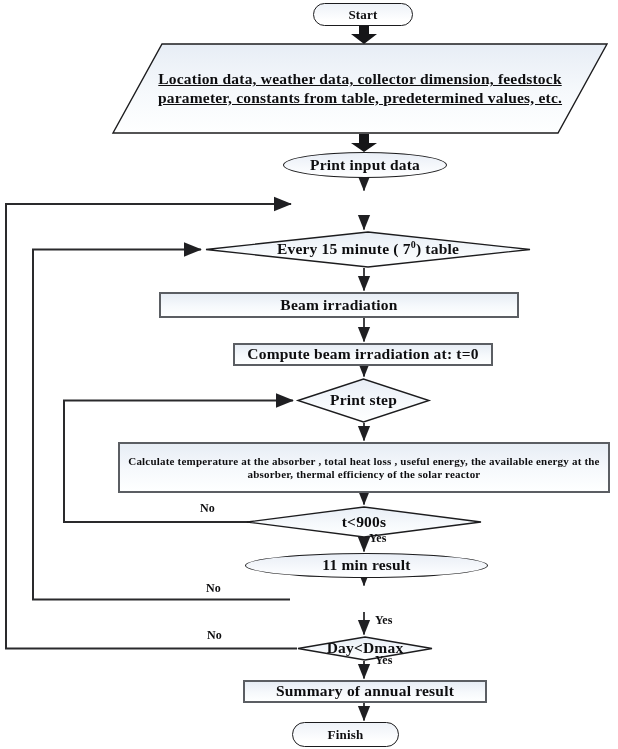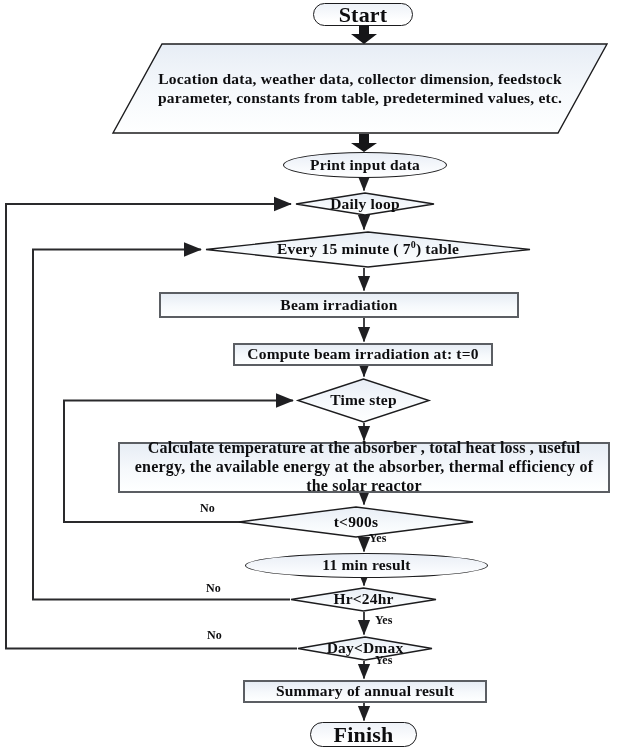--- a/index.html
+++ b/index.html
@@ -4,23 +4,23 @@
 <style>
   html,body{margin:0;padding:0;background:#ffffff;}
   .canvas{
     position:relative;width:618px;height:749px;background:#ffffff;overflow:hidden;
     font-family:"Liberation Serif","DejaVu Serif",serif;color:#0e0e10;
   }
   svg.wires{position:absolute;left:0;top:0;width:618px;height:749px;}
   .node{position:absolute;display:flex;align-items:center;justify-content:center;text-align:center;}
   .shape{position:absolute;left:0;top:0;width:100%;height:100%;overflow:visible;}
   .lbl{position:relative;z-index:1;font-weight:700;line-height:1.18;letter-spacing:.2px;}
-  .fs-term{font-size:22px;}
+  .fs-term{font-size:13px;}
   .fs-node{font-size:15.5px;}
-  .fs-calc{font-size:16px;}
+  .fs-calc{font-size:11px;}
   .rectN{border:2px solid #5b5e63;background:linear-gradient(180deg,#e7edf5 0%,#f6f9fc 55%,#feffff 100%);box-sizing:border-box;}
   .stadium{border:1.6px solid #1c1c1e;border-radius:13px;background:linear-gradient(180deg,#eef2f8 0%,#ffffff 80%);box-sizing:border-box;}
   .ellipseN{border:1.5px solid #1c1c1e;border-radius:50%;background:linear-gradient(180deg,#e9eef6 0%,#fdfeff 90%);box-sizing:border-box;}
   .edge-label{position:absolute;font-weight:700;font-size:12px;z-index:2;}
   .poly{fill:url(#shapeGrad);stroke:#1c1c1e;stroke-width:1.4;}
   sup{font-size:10px;vertical-align:super;line-height:0;}
 </style>
 </head>
 <body>
 
@@ -60,94 +60,82 @@
       <polyline points="250,522 64,522 64,400.5 293,400.5" marker-end="url(#ah)"></polyline>
       <polyline points="290,599.5 33,599.5 33,249.5 201,249.5" marker-end="url(#ah)"></polyline>
       <polyline points="297,648.5 6,648.5 6,204 291,204" marker-end="url(#ah)"></polyline>
     </g>
   </svg>
 
   <div class="node stadium fs-term" style="left:313px;top:3px;width:100px;height:23px;">
     <span class="lbl">Start</span>
   </div>
 
-  <div class="node" style="left:112px;top:43px;width:496px;height:91px;">
+  <div class="node" style="left:112px;top:43px;width:496px;height:91px;text-decoration:underline;">
     <svg class="shape" viewBox="0 0 496 91" preserveAspectRatio="none">
       <polygon class="poly" points="50,1 495,1 446,90 1,90"></polygon>
     </svg>
     <span class="lbl fs-node" style="max-width:432px;">Location data, weather data, collector dimension, feedstock parameter, constants from table, predetermined values, etc.</span>
   </div>
 
   <div class="node ellipseN fs-node" style="left:283px;top:152px;width:164px;height:26px;">
     <span class="lbl">Print input data</span>
   </div>
 
-  <div class="node fs-node" style="left:295px;top:192px;width:140px;height:24px;">
-    <svg class="shape" viewBox="0 0 140 24" preserveAspectRatio="none">
-      <polygon class="poly" points="1,12 70,1 139,12 70,23"></polygon>
-    </svg>
-    <span class="lbl">Daily loop</span>
-  </div>
 
   <div class="node fs-node" style="left:205px;top:231px;width:326px;height:37px;">
     <svg class="shape" viewBox="0 0 326 37" preserveAspectRatio="none">
       <polygon class="poly" points="1,18.5 163,1 325,18.5 163,36"></polygon>
     </svg>
     <span class="lbl"><span>Every 15 minute ( 7</span><sup>0</sup><span>) table</span></span>
   </div>
 
   <div class="node rectN fs-node" style="left:159px;top:292px;width:360px;height:26px;">
     <span class="lbl">Beam irradiation</span>
   </div>
 
   <div class="node rectN fs-node" style="left:233px;top:343px;width:260px;height:23px;">
     <span class="lbl">Compute beam irradiation at: t=0</span>
   </div>
 
   <div class="node fs-node" style="left:297px;top:378px;width:133px;height:45px;">
     <svg class="shape" viewBox="0 0 133 45" preserveAspectRatio="none">
       <polygon class="poly" points="1,22.5 66.5,1 132,22.5 66.5,44"></polygon>
     </svg>
-    <span class="lbl">Time step</span>
+    <span class="lbl">Print step</span>
   </div>
 
   <div class="node rectN fs-calc" style="left:118px;top:442px;width:492px;height:51px;">
     <span class="lbl" style="max-width:478px;">Calculate temperature at the absorber , total heat loss , useful energy, the available energy at the absorber, thermal efficiency of the solar reactor</span>
   </div>
 
-  <div class="node fs-node" style="left:238px;top:506px;width:236px;height:32px;">
+  <div class="node fs-node" style="left:246px;top:506px;width:236px;height:32px;">
     <svg class="shape" viewBox="0 0 236 32" preserveAspectRatio="none">
       <polygon class="poly" points="1,16 118,1 235,16 118,31"></polygon>
     </svg>
     <span class="lbl">t&lt;900s</span>
   </div>
 
   <div class="node ellipseN fs-node" style="left:245px;top:553px;width:243px;height:25px;">
     <span class="lbl">11 min result</span>
   </div>
 
-  <div class="node fs-node" style="left:290px;top:587px;width:147px;height:25px;">
-    <svg class="shape" viewBox="0 0 147 25" preserveAspectRatio="none">
-      <polygon class="poly" points="1,12.5 73.5,1 146,12.5 73.5,24"></polygon>
-    </svg>
-    <span class="lbl">Hr&lt;24hr</span>
-  </div>
 
   <div class="node rectN fs-node" style="left:243px;top:680px;width:244px;height:23px;">
     <span class="lbl">Summary of annual result</span>
   </div>
 
   <div class="node fs-node" style="left:297px;top:636px;width:136px;height:25px;">
     <svg class="shape" viewBox="0 0 136 25" preserveAspectRatio="none">
       <polygon class="poly" points="1,12.5 68,1 135,12.5 68,24"></polygon>
     </svg>
     <span class="lbl">Day&lt;Dmax</span>
   </div>
 
-  <div class="node stadium fs-term" style="left:310px;top:722px;width:107px;height:25px;">
+  <div class="node stadium fs-term" style="left:292px;top:722px;width:107px;height:25px;">
     <span class="lbl">Finish</span>
   </div>
 
   <div class="edge-label" style="left:200px;top:501px;">No</div>
   <div class="edge-label" style="left:369px;top:531px;">Yes</div>
   <div class="edge-label" style="left:206px;top:581px;">No</div>
   <div class="edge-label" style="left:375px;top:613px;">Yes</div>
   <div class="edge-label" style="left:207px;top:628px;">No</div>
   <div class="edge-label" style="left:375px;top:653px;">Yes</div>
 

